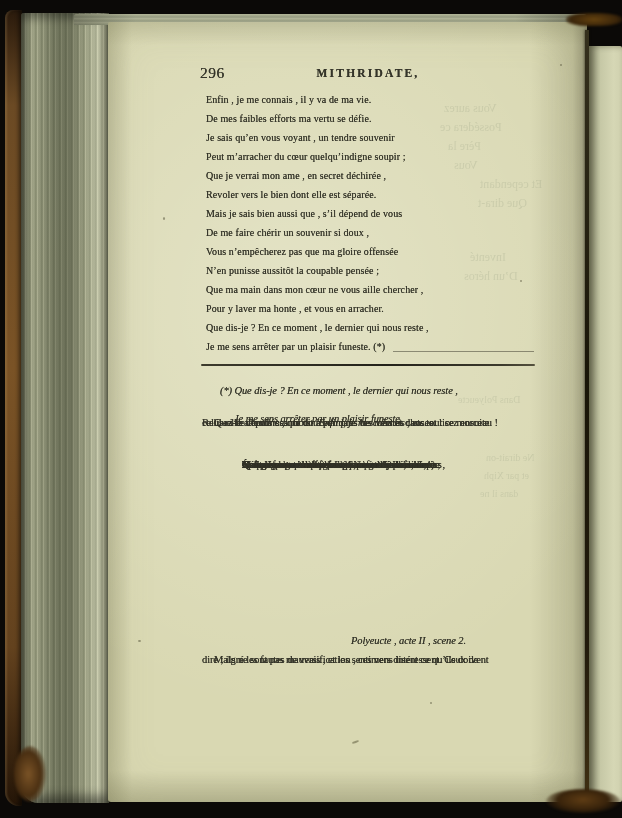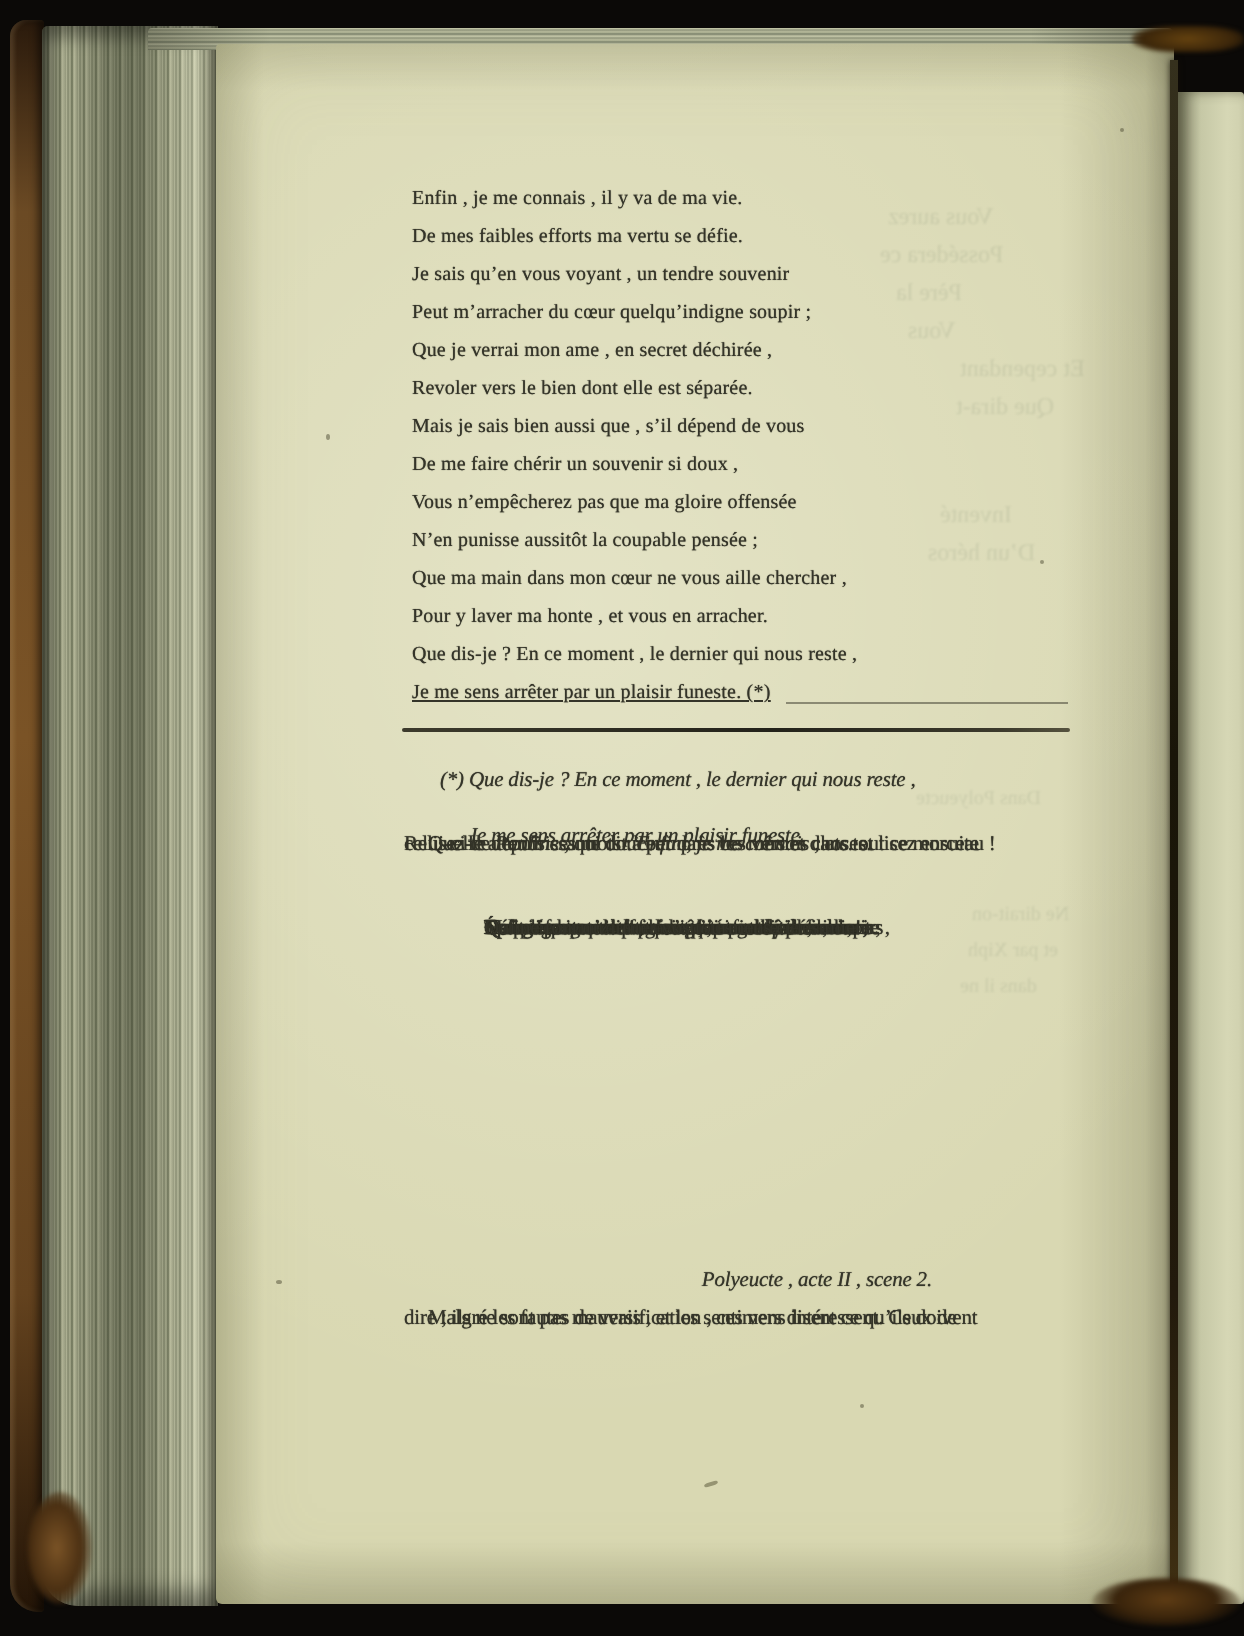--- a/index.html
+++ b/index.html
@@ -69,21 +69,21 @@
   
   .page .txt{position:absolute;white-space:nowrap;
     text-shadow:0 0 .5px rgba(44,44,32,.85);}
   .header-row{position:absolute;left:94px;top:42px;width:332px;height:20px;}
   .page-number{position:absolute;left:-2px;top:0;font-size:15.5px;letter-spacing:.5px;}
   .running-title{position:absolute;left:0;top:3px;width:100%;text-align:center;
     font-size:11.5px;letter-spacing:2.2px;font-weight:bold;}
   .verse{position:absolute;left:98px;top:68px;width:330px;
     font-size:10px;line-height:19px;letter-spacing:.1px;}
   .vline{white-space:nowrap;text-shadow:0 0 .5px rgba(44,44,32,.85);}
-  .vline.flex{display:flex;text-decoration:underline;}
+  .vline.flex{display:flex;}
   .filler-line{flex:1;border-bottom:1.2px solid rgba(70,68,52,.55);margin:0 2px 4px 8px;}
   .rule{position:absolute;left:93px;top:342px;width:334px;height:2px;
     background:linear-gradient(90deg,#3c3a2c,#23221a 55%,#3c3a2c 90%,#55523e);
     border-radius:1px;}
   .fn{font-size:10.5px;line-height:14.5px;letter-spacing:-.1px;}
   .fn-quote{position:absolute;left:112px;top:362px;font-style:italic;}
   .fn-quote .q2{padding-left:14px;margin-top:28px;}
   .fn-para1{position:absolute;left:94px;top:394px;width:338px;}
   .fn-para1 .indent{text-indent:12px;}
   .fn-para1 em{font-style:italic;}
@@ -132,20 +132,24 @@
   <span class="ghost g10">dans il ne</span>
   <span class="ghost g11">Dans Polyeucte</span>
 
   <span class="speck sp1"></span>
   <span class="speck sp2"></span>
   <span class="speck sp3"></span>
   <span class="speck sp4"></span>
   <span class="speck sp5"></span>
   <span class="speck sp6"></span>
 
+  <div class="header-row">
+    <span class="page-number txt">296</span>
+    <span class="running-title txt">MITHRIDATE,</span>
+  </div>
 
   <div class="verse">
     <div class="vline">Enfin , je me connais , il y va de ma vie.</div>
     <div class="vline">De mes faibles efforts ma vertu se défie.</div>
     <div class="vline">Je sais qu’en vous voyant , un tendre souvenir</div>
     <div class="vline">Peut m’arracher du cœur quelqu’indigne soupir ;</div>
     <div class="vline">Que je verrai mon ame , en secret déchirée ,</div>
     <div class="vline">Revoler vers le bien dont elle est séparée.</div>
     <div class="vline">Mais je sais bien aussi que , s’il dépend de vous</div>
     <div class="vline">De me faire chérir un souvenir si doux ,</div>

